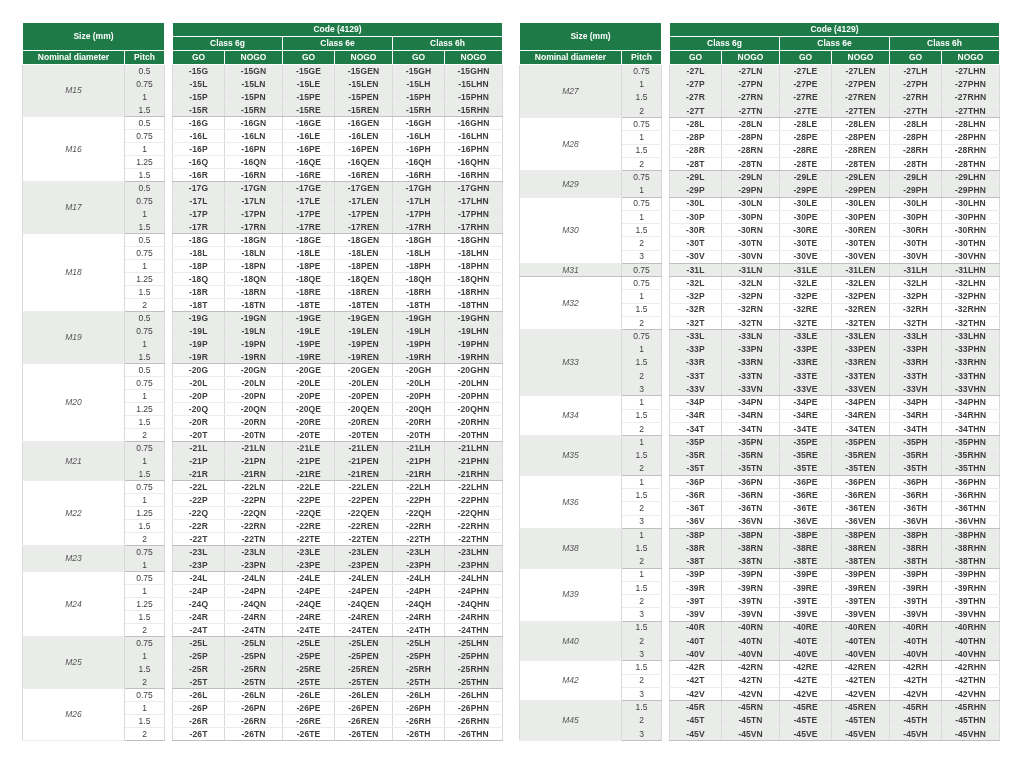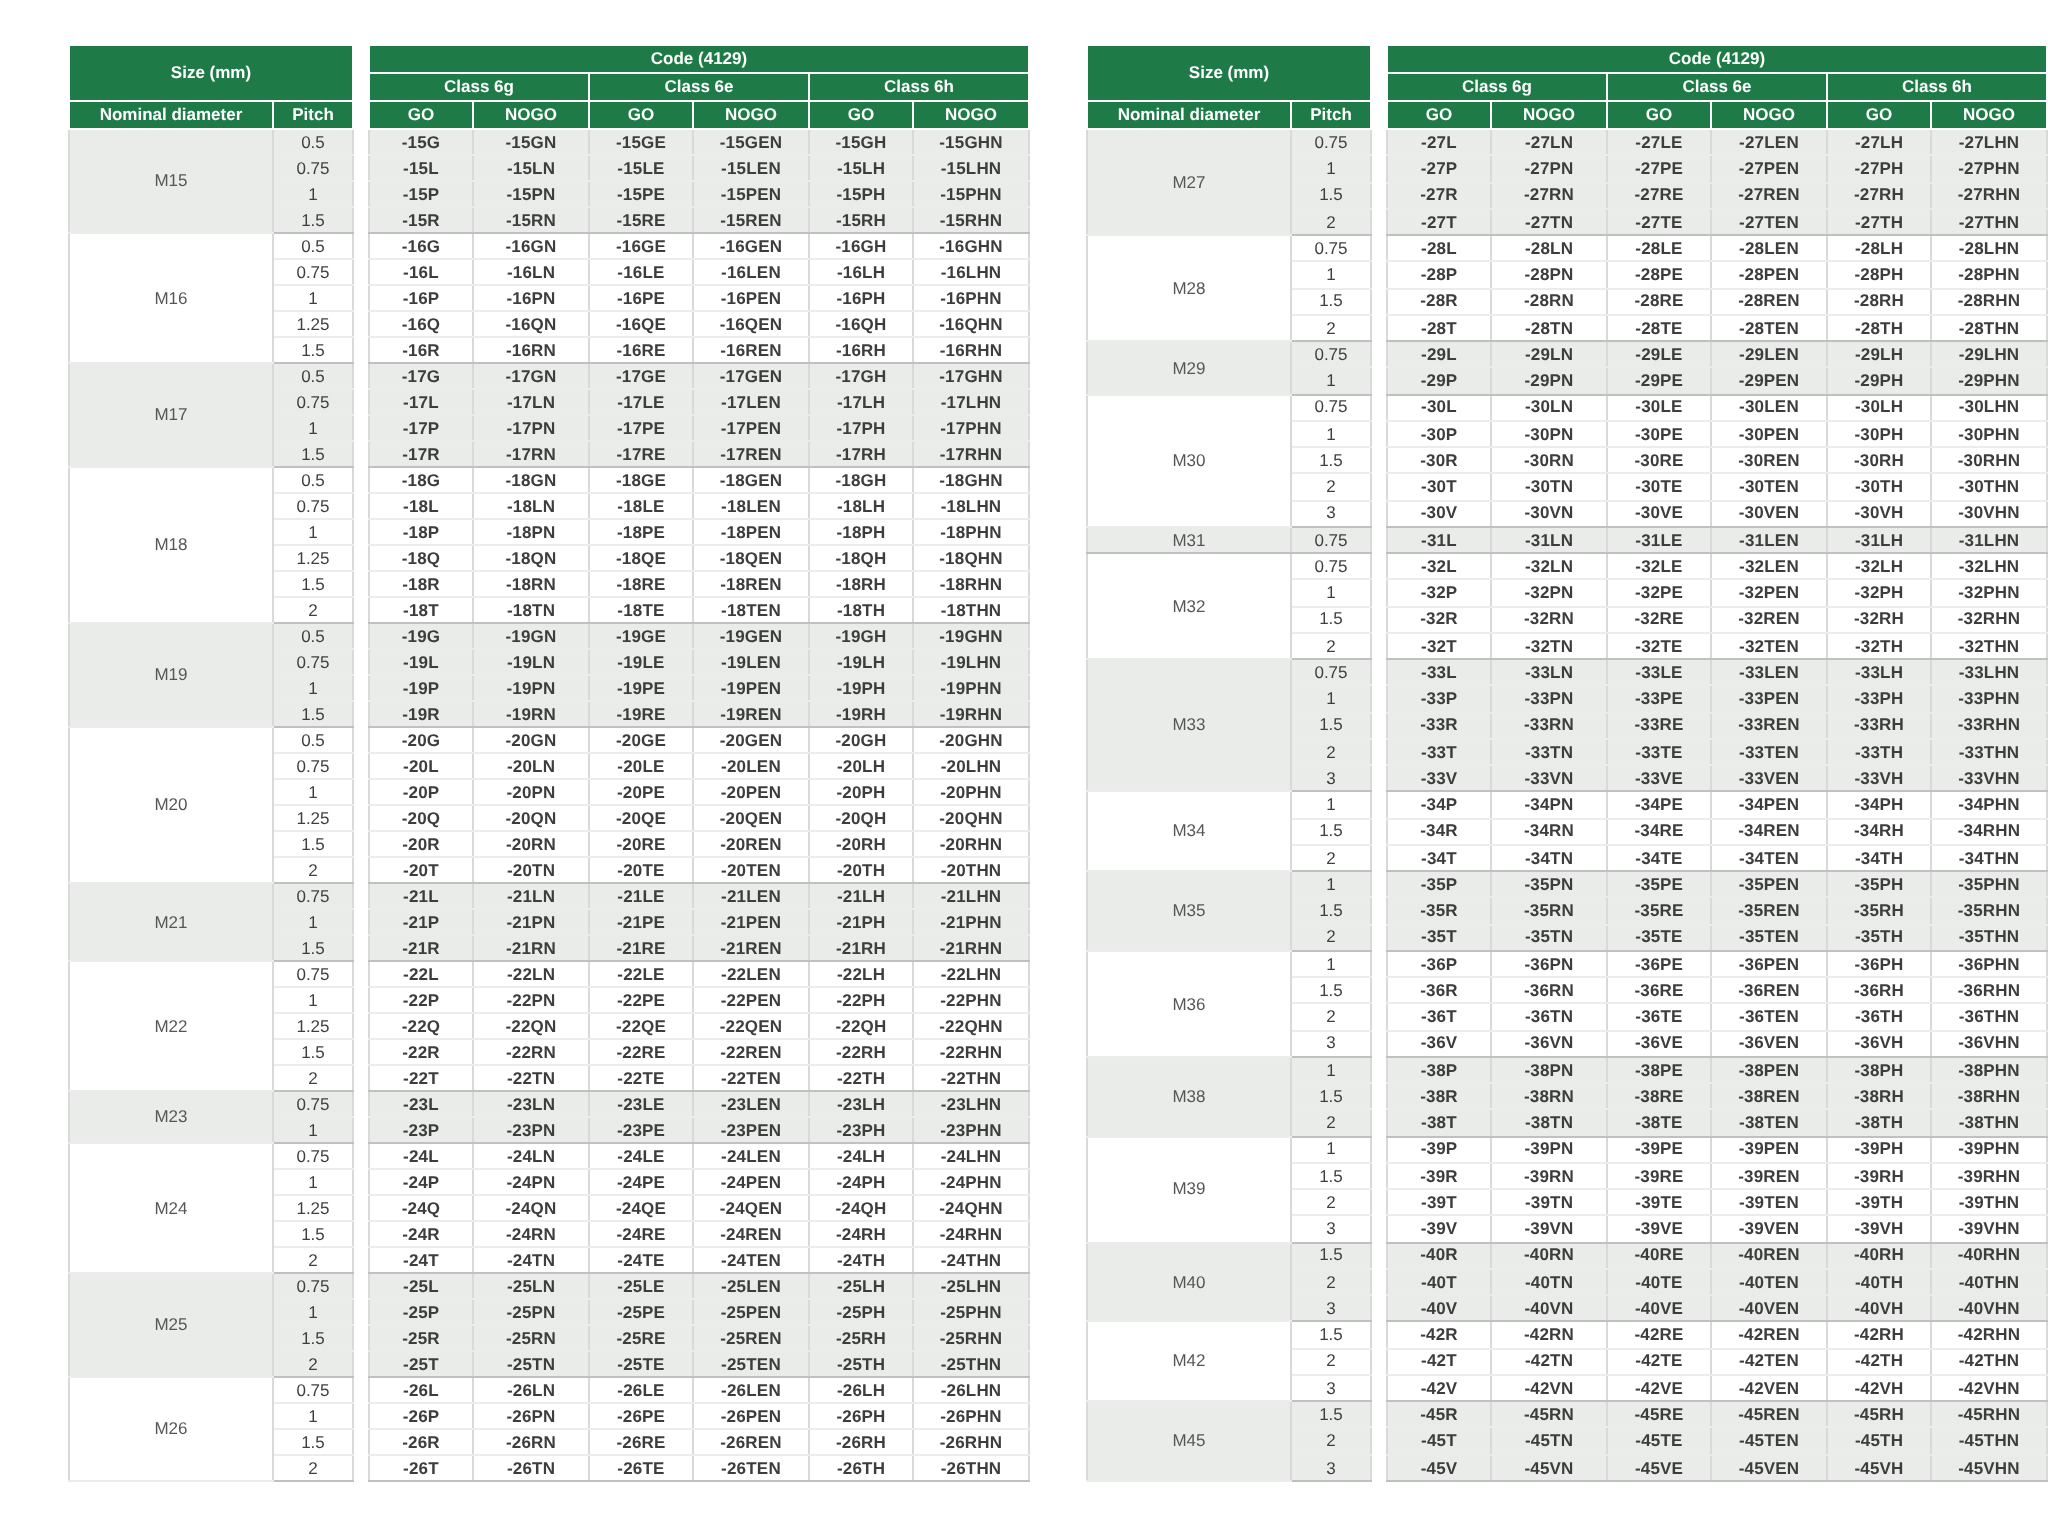--- a/index.html
+++ b/index.html
@@ -12,21 +12,20 @@
   }
   .tables-wrap {
     display: flex;
     gap: 16px;
     padding: 22px 20px 0 22px;
   }
   table.gauge {
     border-collapse: collapse;
     table-layout: fixed;
     flex: 0 0 auto;
-    margin-left: 12px;
   }
   th.h {
     background: var(--green, #1e7b48);
     color: #ffffff;
     font-size: 8.5px;
     font-weight: bold;
     height: 14px;
     padding: 0 2px;
     border: 1px solid #ffffff;
     text-align: center;
@@ -45,21 +44,21 @@
     font-size: 8.5px;
     line-height: 1;
     color: var(--code-text, #3d3d3d);
     border-left: 1px solid #d9d9d9;
     border-right: 1px solid #d9d9d9;
     border-bottom: 1px solid #ececec;
     background: #ffffff;
   }
   td.code { font-weight: bold; letter-spacing: 0.1px; }
   td.pitch { color: #3f3f3f; }
-  td.dia { color: #565656; font-weight: normal; }
+  td.dia { color: #565656; font-weight: normal; font-style: italic; }
   tr.shaded td { background: var(--shade, #e9ece9); }
   tr.grp-end td { border-bottom: 1px solid #c0c0c0; }
   tbody tr:first-child td { border-top: 1px solid #c0c0c0; }
 </style>
 </head>
 <body>
 
 <div class="tables-wrap">
 
   <table class="gauge">

